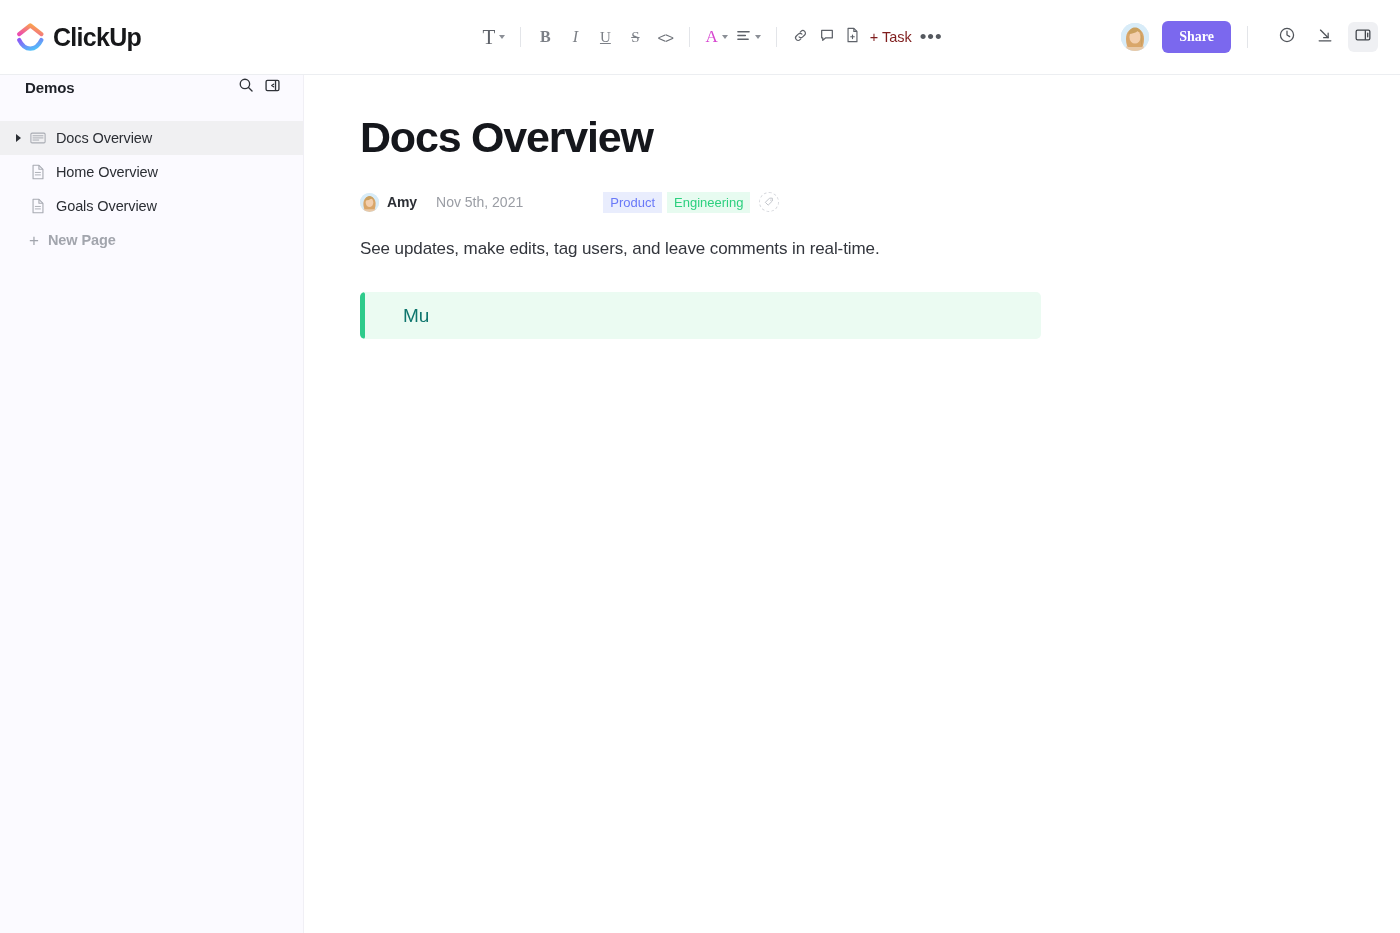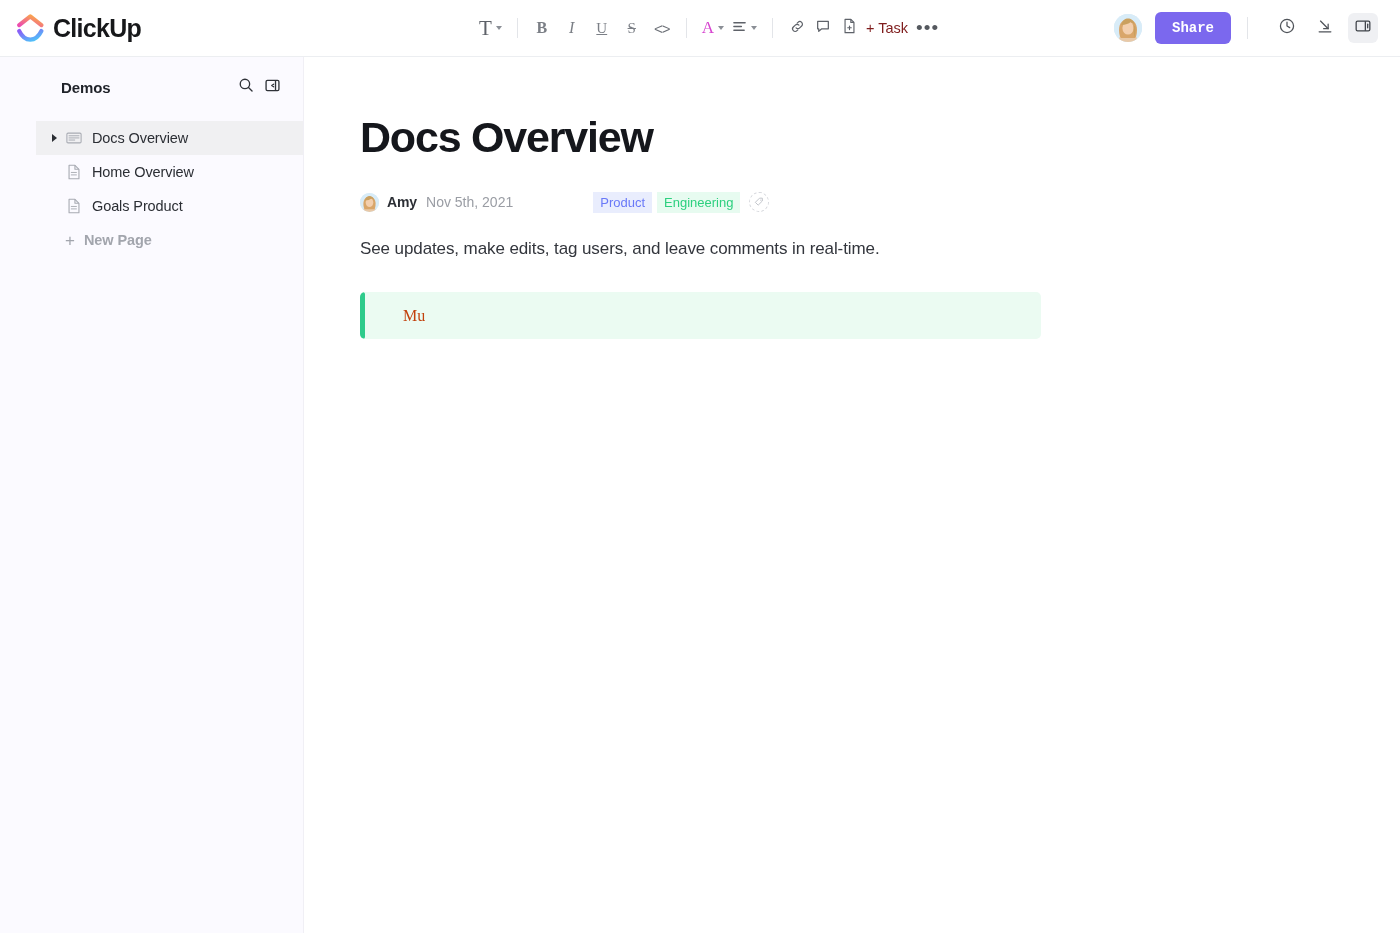--- a/index.html
+++ b/index.html
@@ -7,21 +7,21 @@
     width: 1400px; height: 933px;
     font-family: "Liberation Sans", sans-serif;
     background: #ffffff;
     overflow: hidden;
     -webkit-font-smoothing: antialiased;
   }
 
   
   .topbar {
     position: absolute; top: 0; left: 0;
-    width: 1400px; height: 57px;
+    width: 1400px; height: 75px;
     background: #ffffff;
     border-bottom: 1px solid #eceef1;
     display: flex; align-items: center;
     z-index: 10;
   }
 
   .brand {
     width: 304px; height: 56px;
     display: flex; align-items: center;
     padding-left: 17px;
@@ -80,39 +80,38 @@
   .avatar-top {
     width: 28px; height: 28px; border-radius: 50%;
     overflow: hidden; flex: none; margin-right: 13px;
     background: #d6e8f5; position: relative;
   }
   .share-btn {
     height: 32px; padding: 0 17px;
     background: #7b68ee; color: #fff;
     border: none; border-radius: 6px;
     font-size: 14px; font-weight: bold;
-    font-family: Liberation Mono, monospace;
+    font-family: Liberation Serif, serif;
     cursor: pointer;
     display:flex; align-items:center;
   }
   .right-sep { width: 1px; height: 22px; background: #e3e5e9; margin: 0 16px; }
   .icon-btn {
     width: 30px; height: 30px; border-radius: 6px;
     display: flex; align-items: center; justify-content: center;
     color: #4f5359; cursor: pointer; margin-left: 8px;
   }
   .icon-btn.active { background: #eff0f3; }
 
   
   .sidebar {
     position: absolute; top: 57px; left: 0;
     width: 304px; height: 876px;
     background: #fbfaff;
     border-right: 1px solid #f0eff5;
-    padding-left: 36px;
   }
   .sb-header {
     height: 60px; display: flex; align-items: center;
     padding: 0 18px 0 25px;
   }
   .sb-title {
     font-size: 15px; font-weight: bold; color: #1f2229;
     flex: 1; letter-spacing: -0.1px;
   }
   .sb-hicon {
@@ -167,21 +166,21 @@
     margin-top: 29px; height: 24px;
   }
   .meta-avatar {
     width: 19px; height: 19px; border-radius: 50%;
     overflow: hidden; flex: none; background: #d7e9f6; position: relative;
   }
   .meta-author {
     font-size: 14px; color: #2b2e34; font-weight: bold;
     margin-left: 8px; letter-spacing:-0.1px;
   }
-  .meta-date { font-size: 14px; color: #9a9da4; margin-left: 9px; }
+  .meta-date { font-size: 14px; color: #9a9da4; margin-left: 19px; }
   .tags { display: flex; align-items: center; margin-left: 80px; gap: 5px; }
   .tag {
     height: 21px; padding: 0 7px; border-radius: 0;
     display: flex; align-items: center;
     font-size: 13px; font-weight: 500; cursor: pointer;
   }
   .tag-product { background: #e9edfd; color: #6979f8; }
   .tag-engineering { background: #e7fbf0; color: #2dd07f; }
   .tag-add {
     width: 20px; height: 20px; border-radius: 50%;
@@ -206,23 +205,22 @@
     display: flex; align-items: center;
     position: relative; overflow: hidden;
   }
   .callout-bar {
     position: absolute; left: 0; top: 0;
     width: 5px; height: 47px;
     background: #2ecb8b;
     border-radius: 3px;
   }
   .callout-text {
-    font-size: 16px; color: #c2410c;
+    font-size: 19px; color: #0f766e;
     margin-left: 43px;
-    font-family: Liberation Serif, serif;
   }
 </style>
 </head>
 <body>
 
 <div class="topbar">
 
   <div class="brand">
     <span class="brand-mark">
       <svg width="27" height="28" viewBox="0 0 27 28">
@@ -422,21 +420,21 @@
 
     <div class="sb-item">
       <span class="sb-arrow"></span>
       <span class="sb-icon">
         <svg width="14" height="16" viewBox="0 0 15 17" fill="none" stroke="#a8abb3" stroke-width="1.2" stroke-linejoin="round">
           <path d="M2.2 1.3h6.3l4.3 4.3v10.1H2.2z"></path>
           <path d="M8.5 1.3v4.3h4.3"></path>
           <path d="M4.6 9h5.5M4.6 11.6h5.5" stroke-width="1" stroke-linecap="round"></path>
         </svg>
       </span>
-      <span class="sb-label">Goals Product</span>
+      <span class="sb-label">Goals Overview</span>
     </div>
 
     <div class="sb-item newpage">
       <span class="plus-sign">+</span>
       <span class="sb-label">New Page</span>
     </div>
   </div>
 </div>
 
 <div class="doc">

